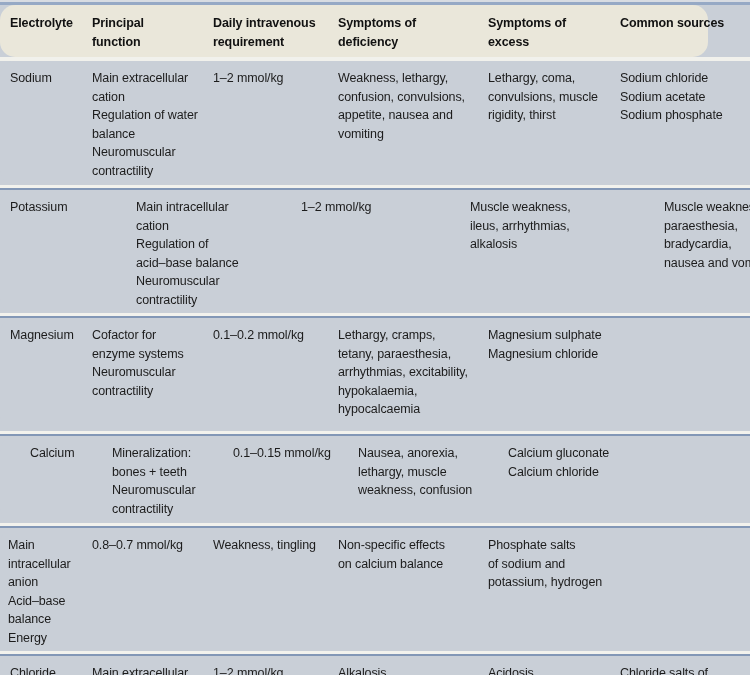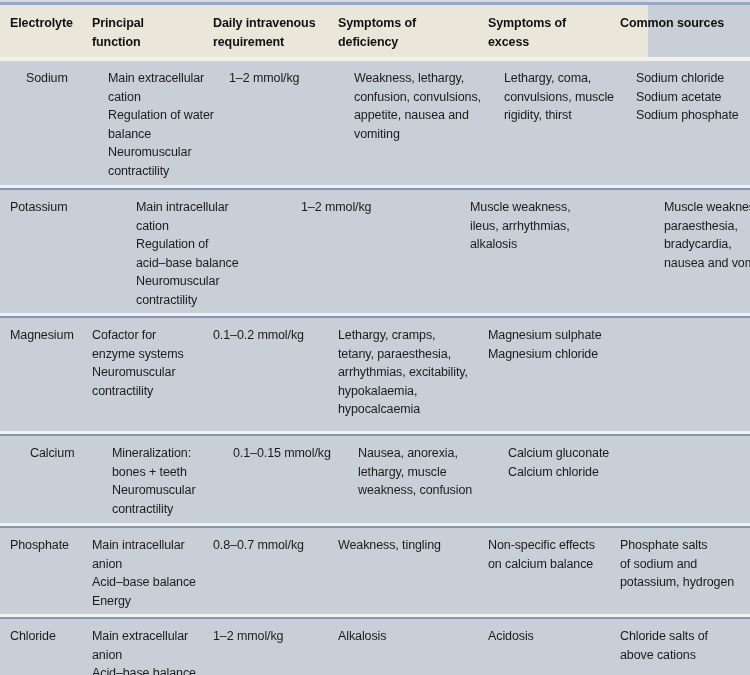--- a/index.html
+++ b/index.html
@@ -22,22 +22,23 @@
     height:4px;
     background:#f1f1ec;
   }
   .row-divider{
     height:5px;
     background:linear-gradient(#f2f2ed 0 3px,#8297b6 3px 5px);
   }
   .t-row{
     display:grid;
     grid-template-columns:84px 121px 125px 150px 132px 138px;
-    width:648px;
+    width:708px;
     box-sizing:border-box;
+    border-radius:15px;
   }
   .t-cell{
     box-sizing:border-box;
     padding:8px 4px 4px 8px;
     font-size:12.5px;
     line-height:18.5px;
     color:#1c1c1c;
     white-space:pre-line;
     letter-spacing:-0.1px;
   }
@@ -46,21 +47,21 @@
     background:#eae7da;
     min-height:52px;
   }
   .header-row .t-cell{
     font-weight:bold;
     color:#111111;
     padding-top:9px;
     padding-bottom:6px;
   }
   .body-row{background:#c9cfd7;}
-  .r-sodium{min-height:124px;padding-left:16px;}
+  .r-sodium{min-height:124px;}
   .r-potassium{min-height:116px;gap:44px;}
   .r-magnesium{min-height:113px;}
   .r-calcium{min-height:87px;padding-left:20px;}
   .r-phosphate{min-height:82px;}
   .r-chloride{min-height:66px;}
 </style>
 </head>
 <body>
 
 <div class="table-wrap">
@@ -155,21 +156,20 @@
     <div class="t-cell">Nausea, anorexia,
 lethargy, muscle
 weakness, confusion</div>
     <div class="t-cell">Calcium gluconate
 Calcium chloride</div>
   </div>
 
   <div class="row-divider"></div>
 
   <div class="t-row body-row r-phosphate">
-    <div class="t-cell first">Phosphate</div>
     <div class="t-cell">Main intracellular
 anion
 Acid–base balance
 Energy</div>
     <div class="t-cell">0.8–0.7 mmol/kg</div>
     <div class="t-cell">Weakness, tingling</div>
     <div class="t-cell">Non-specific effects
 on calcium balance</div>
     <div class="t-cell">Phosphate salts
 of sodium and

